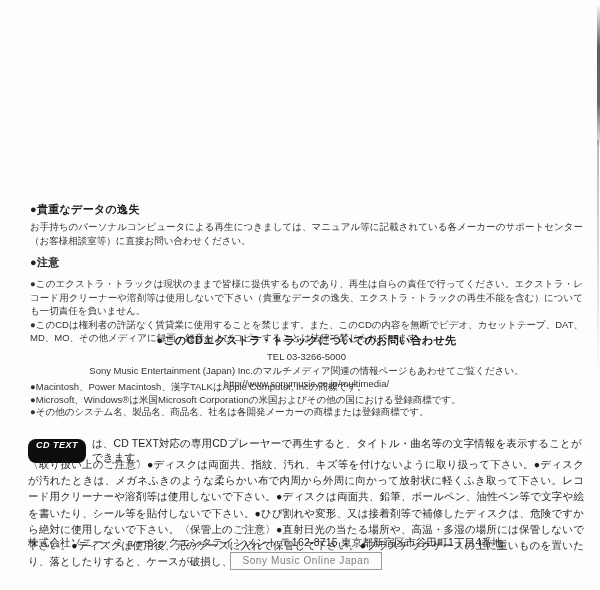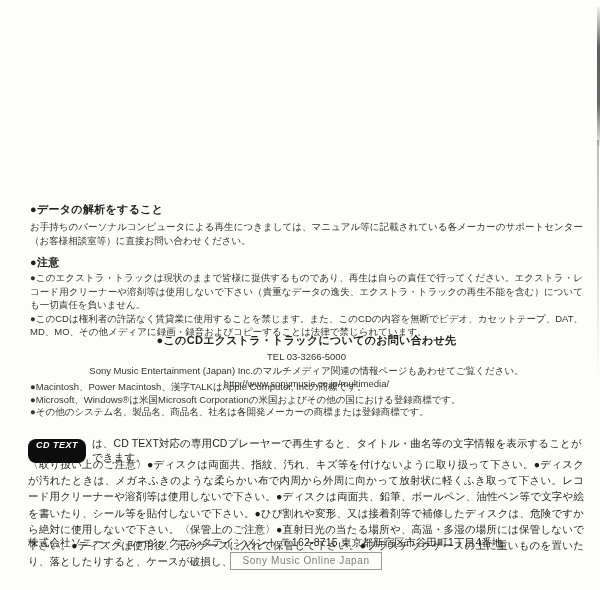--- a/index.html
+++ b/index.html
@@ -40,26 +40,26 @@
 </style>
 </head>
 <body>
 
 <div class="page">
 
   <div class="scan-edge-right"></div>
   <div class="scan-edge-right2"></div>
 
   <div class="blk" style="top:202px;">
-    <p class="heading">●データの解析をすること</p>
+    <p class="heading">●貴重なデータの逸失</p>
     <p class="small">お手持ちのパーソナルコンピュータによる再生につきましては、マニュアル等に記載されている各メーカーのサポートセンター（お客様相談室等）に直接お問い合わせください。</p>
   </div>
 
   <div class="blk tight" style="top:255px;">
-    <p class="heading" style="margin-bottom:1px;">●注意</p>
+    <p class="heading" style="margin-bottom:7px;">●注意</p>
     <p class="small">●このエクストラ・トラックは現状のままで皆様に提供するものであり、再生は自らの責任で行ってください。エクストラ・レコード用クリーナーや溶剤等は使用しないで下さい（貴重なデータの逸失、エクストラ・トラックの再生不能を含む）についても一切責任を負いません。</p>
     <p class="small">●このCDは権利者の許諾なく賃貸業に使用することを禁じます。また、このCDの内容を無断でビデオ、カセットテープ、DAT、MD、MO、その他メディアに録画・録音およびコピーすることは法律で禁じられています。</p>
   </div>
 
   <div class="blk" style="top:333px;text-align:center;">
     <p class="heading" style="margin-bottom:2px;">●このCDエクストラ・トラックについてのお問い合わせ先</p>
     <p class="tel">TEL 03-3266-5000</p>
     <p class="tel">Sony Music Entertainment (Japan) Inc.のマルチメディア関連の情報ページもあわせてご覧ください。 http://www.sonymusic.co.jp/multimedia/</p>
   </div>
 

